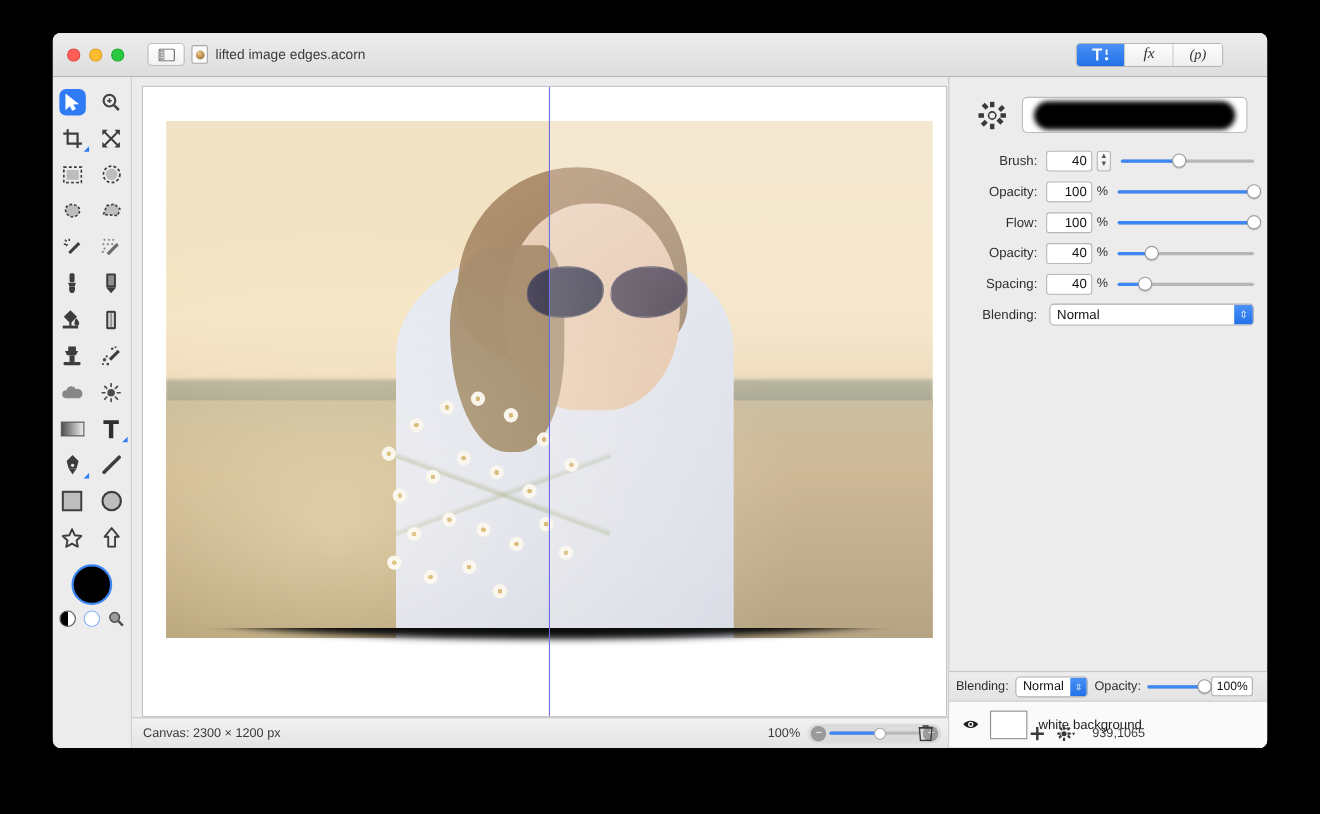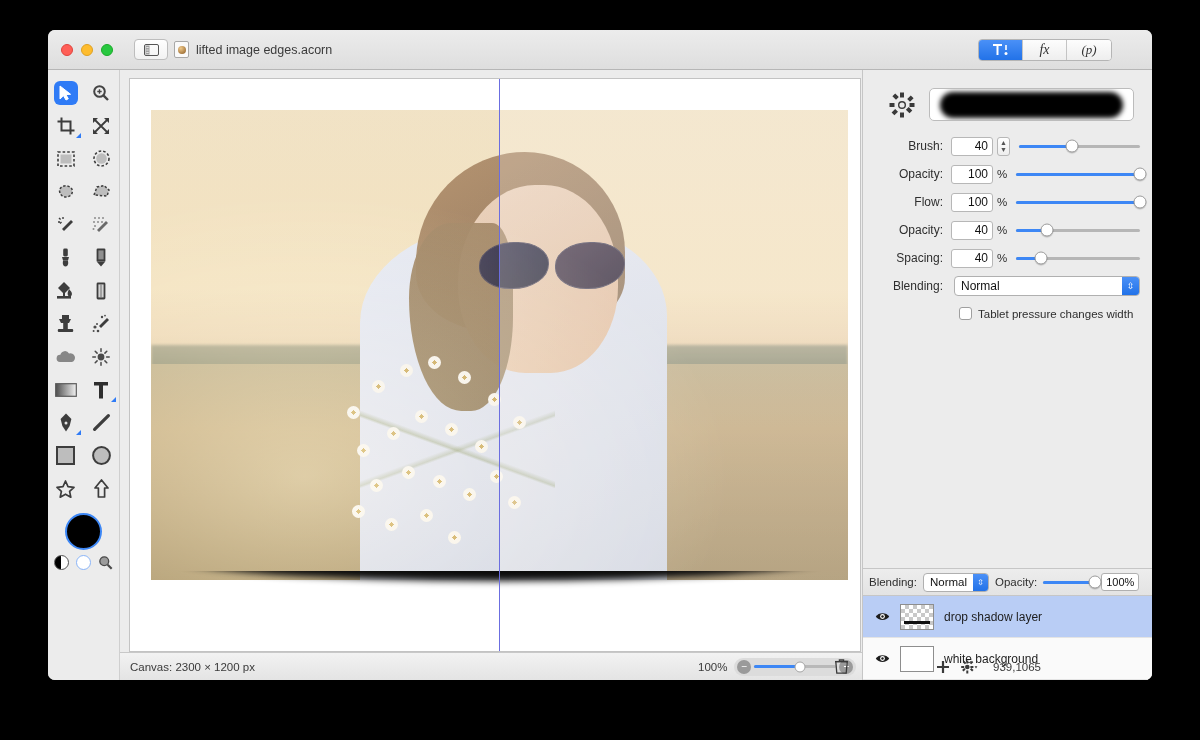--- a/index.html
+++ b/index.html
@@ -789,51 +789,38 @@
       </div>
 
       <div class="row">
         <div class="lbl">Blending:</div>
         <div class="combo">
           <span>Normal</span>
           <div class="arrow-box">⇳</div>
         </div>
       </div>
 
-      <div class="checkrow">
-        <div class="checkbox"></div>
-        <span>Tablet pressure changes width</span>
-      </div>
 
       <div class="spacer"></div>
 
       <div class="layers-header">
         <span>Blending:</span>
         <div class="lh-combo">
           <span>Normal</span>
           <div class="arrow-box">⇳</div>
         </div>
         <span>Opacity:</span>
         <div class="op-track">
           <div class="fill" style="width:100%;position:absolute;left:0;top:0;height:100%;background:#3d87f5;border-radius:2px"></div>
           <div class="knob" style="left:100%"></div>
         </div>
         <div class="op-field">100%</div>
       </div>
 
       <div class="layers-list">
-        <div class="layer selected">
-          <svg width="15" height="11" viewBox="0 0 15 11">
-            <path d="M0.8 5.5 C3.5 1 11.5 1 14.2 5.5 C11.5 10 3.5 10 0.8 5.5 Z" fill="#1d1d1d"></path>
-            <circle cx="7.5" cy="5.5" r="2.4" fill="#fff"></circle>
-              <circle cx="7.5" cy="5.5" r="1.2" fill="#1d1d1d"></circle>
-          </svg>
-          <div class="thumb checker"></div>
-          <div class="layer-name">drop shadow layer</div>
-        </div>
         <div class="layer">
           <svg width="15" height="11" viewBox="0 0 15 11">
             <path d="M0.8 5.5 C3.5 1 11.5 1 14.2 5.5 C11.5 10 3.5 10 0.8 5.5 Z" fill="#1d1d1d"></path>
             <circle cx="7.5" cy="5.5" r="2.4" fill="#fff"></circle>
               <circle cx="7.5" cy="5.5" r="1.2" fill="#1d1d1d"></circle>
           </svg>
           <div class="thumb"></div>
           <div class="layer-name">white background</div>
         </div>
       </div>

